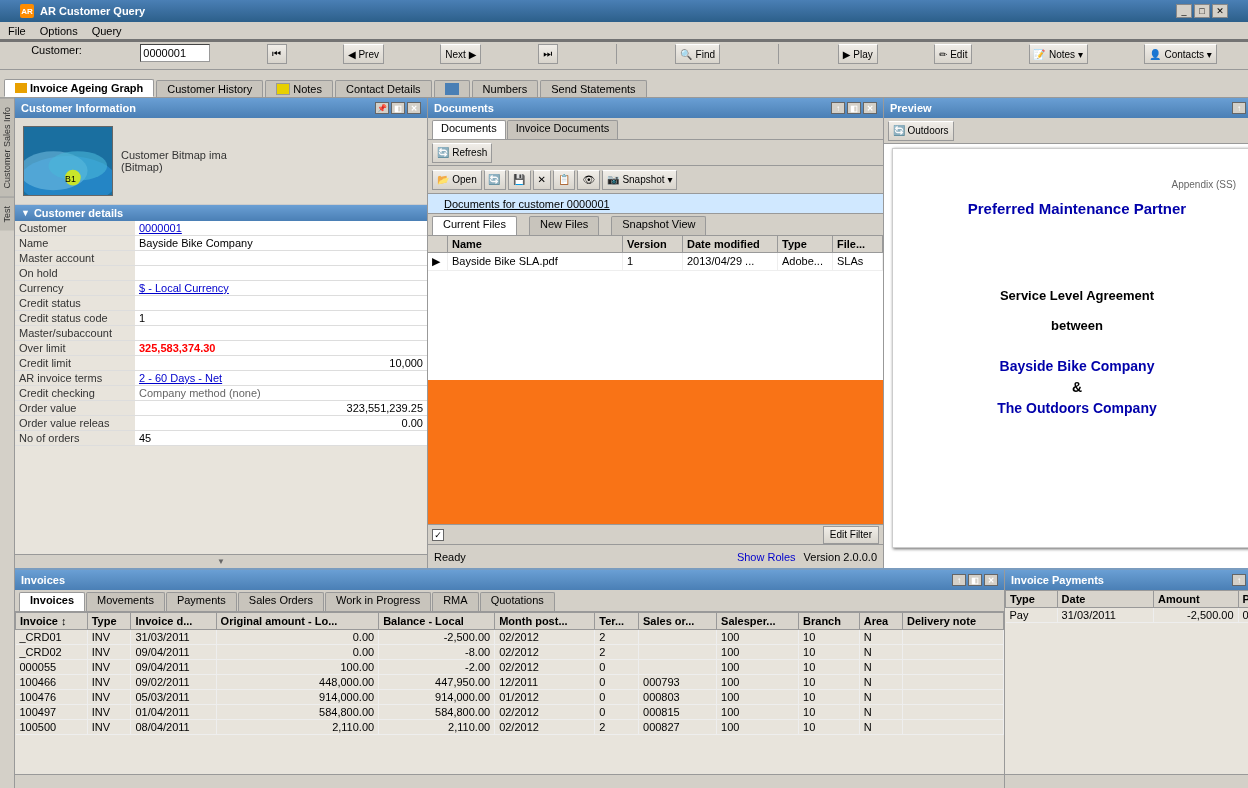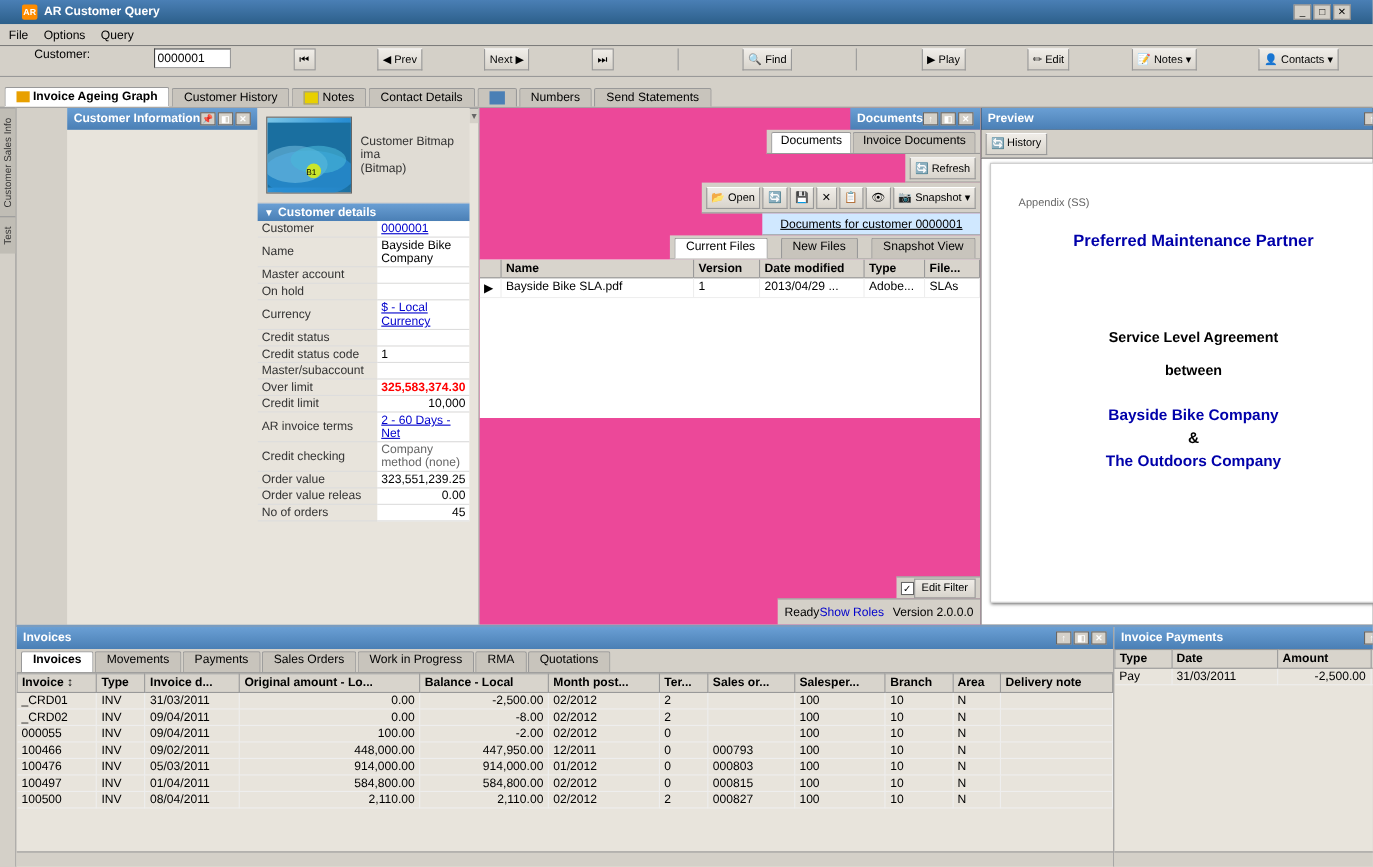--- a/index.html
+++ b/index.html
@@ -6,21 +6,21 @@
     body { font-family: 'Segoe UI', Tahoma, Geneva, Verdana, sans-serif; font-size: 11px; background: #d4d0c8; color: #000; overflow: hidden; }
     
     
     .title-bar { background: linear-gradient(to bottom, #4a7fb5, #2c5f8a); color: white; padding: 3px 20px; display: flex; align-items: center; justify-content: space-between; height: 22px; }
     .title-bar-left { display: flex; align-items: center; gap: 6px; font-size: 11px; font-weight: bold; }
     .title-bar-icon { width: 14px; height: 14px; background: #ff8c00; border-radius: 2px; display: flex; align-items: center; justify-content: center; font-size: 8px; color: white; }
     .title-bar-controls { display: flex; gap: 2px; }
     .title-btn { width: 16px; height: 14px; background: #d4d0c8; border: 1px solid #888; font-size: 9px; cursor: pointer; display: flex; align-items: center; justify-content: center; color: #000; }
 
     
-    .menu-bar { background: #d4d0c8; border-bottom: 1px solid #737373; padding: 2px 4px; display: flex; gap: 6px; height: 20px; align-items: center; }
+    .menu-bar { background: #d4d0c8; border-bottom: 3px solid #737373; padding: 2px 4px; display: flex; gap: 6px; height: 20px; align-items: center; }
     .menu-item { font-size: 11px; padding: 1px 4px; cursor: pointer; }
 
     
     .toolbar { background: #d4d0c8; border-bottom: 1px solid #999; padding: 2px 4px; display: flex; align-items: center; gap: 2px; height: 28px; flex-wrap: wrap; flex-direction: column; }
     .toolbar-label { font-size: 11px; margin-right: 2px; }
     .toolbar-input { height: 18px; width: 70px; border: 1px inset #999; font-size: 11px; padding: 1px 2px; background: white; }
     .toolbar-btn { height: 20px; background: linear-gradient(to bottom, #f0ede8, #d8d4cc); border: 1px solid #999; border-top-color: #fff; cursor: pointer; font-size: 10px; padding: 0 4px; display: flex; align-items: center; gap: 2px; }
     .nav-btn { width: 20px; height: 20px; background: linear-gradient(to bottom, #f0ede8, #d8d4cc); border: 1px solid #999; cursor: pointer; font-size: 10px; display: flex; align-items: center; justify-content: center; }
     .separator { width: 1px; height: 20px; background: #999; margin: 0 2px; }
 
@@ -37,21 +37,21 @@
     
     
     .vertical-tabs { width: 18px; background: #d4d0c8; border-right: 1px solid #999; display: flex; flex-direction: column; }
     .v-tab { writing-mode: vertical-rl; transform: rotate(180deg); font-size: 9px; padding: 8px 2px; cursor: pointer; background: #c0bdb5; border-bottom: 1px solid #999; color: #333; text-align: center; }
 
     
     .panels { display: flex; flex: 1; flex-direction: column; }
     .top-panels { display: flex; flex: 1; overflow: hidden; }
 
     
-    .customer-panel { width: 375px; background: #e8e4dc; border-right: 1px solid #999; display: flex; flex-direction: row; overflow: hidden; margin-left: 46px; }
+    .customer-panel { width: 413px; background: #e8e4dc; border-right: 1px solid #999; display: flex; flex-direction: column; overflow: hidden; }
     .panel-header { background: linear-gradient(to bottom, #6a9fd4, #4a7fb5); color: white; padding: 2px 6px; display: flex; align-items: center; justify-content: space-between; height: 20px; font-weight: bold; font-size: 11px; }
     .panel-header-controls { display: flex; gap: 2px; }
     .panel-ctrl-btn { width: 14px; height: 12px; background: #d4d0c8; border: 1px solid #666; font-size: 8px; cursor: pointer; display: flex; align-items: center; justify-content: center; }
     
     .customer-info-content { display: flex; flex-direction: column; overflow-y: auto; flex: 1; }
     .customer-bitmap { padding: 8px; background: #e0dcd4; border-bottom: 1px solid #ccc; display: flex; align-items: center; gap: 8px; }
     .bitmap-placeholder { width: 90px; height: 70px; background: linear-gradient(135deg, #7ec8e8, #2a8fd4, #1a6fa0); border: 1px solid #666; display: flex; align-items: center; justify-content: center; position: relative; overflow: hidden; }
     .bitmap-label { font-size: 11px; color: #333; }
 
     .section-header { background: linear-gradient(to bottom, #6a9fd4, #4a7fb5); color: white; padding: 2px 6px; font-weight: bold; font-size: 11px; display: flex; align-items: center; gap: 4px; }
@@ -59,21 +59,21 @@
     
     .detail-table { width: 100%; border-collapse: collapse; }
     .detail-table tr td { padding: 1px 4px; border-bottom: 1px solid #ddd; font-size: 11px; }
     .detail-table tr td:first-child { width: 120px; color: #333; background: #e8e4dc; }
     .detail-table tr td:last-child { background: white; }
     .link-text { color: #0000cc; cursor: pointer; text-decoration: underline; }
     .red-text { color: red; font-weight: bold; }
     .gray-text { color: #666; }
     
     
-    .documents-panel { flex: 1; background: #ec4899; border-right: 1px solid #999; display: flex; flex-direction: column; overflow: hidden; align-items: flex-end; }
+    .documents-panel { flex: 1; background: #f97316; border-right: 1px solid #999; display: flex; flex-direction: column; overflow: hidden; }
     .doc-toolbar { background: #d4d0c8; padding: 2px 4px; display: flex; align-items: center; gap: 2px; border-bottom: 1px solid #999; height: 26px; }
     .doc-tab-bar { background: #d4d0c8; display: flex; gap: 1px; padding: 2px 4px 0; border-bottom: 1px solid #999; height: 22px; }
     .doc-tab { padding: 1px 8px; background: #c8c4bc; border: 1px solid #999; border-bottom: none; cursor: pointer; font-size: 11px; border-radius: 2px 2px 0 0; }
     .doc-tab.active { background: white; }
     .doc-info-bar { background: #d0e8ff; padding: 2px 16px; font-size: 11px; border-bottom: 1px solid #999; height: 20px; display: flex; align-items: center; text-decoration: underline; }
     .doc-subtabs { display: flex; gap: 12px; padding: 2px 4px 0; border-bottom: 1px solid #999; background: #d4d0c8; height: 22px; }
     .doc-subtab { padding: 1px 10px; background: #c8c4bc; border: 1px solid #999; border-bottom: none; cursor: pointer; font-size: 11px; border-radius: 2px 2px 0 0; }
     .doc-subtab.active { background: white; }
     
     .doc-list { flex: 1; overflow-y: auto; background: white; }
@@ -83,21 +83,21 @@
     .doc-list-cell { padding: 2px 4px; font-size: 11px; border-right: 1px solid #eee; overflow: hidden; white-space: nowrap; }
     .doc-status-bar { background: #d4d0c8; border-top: 1px solid #999; padding: 2px 6px; display: flex; align-items: center; justify-content: space-between; height: 24px; font-size: 11px; }
     .doc-bottom-bar { background: #d4d0c8; border-top: 1px solid #999; padding: 1px 4px; display: flex; align-items: center; justify-content: space-between; height: 20px; }
     .checkbox { width: 12px; height: 12px; border: 1px solid #666; background: white; display: inline-flex; align-items: center; justify-content: center; font-size: 9px; cursor: pointer; }
     .edit-filter-btn { height: 18px; background: linear-gradient(to bottom, #f0ede8, #d8d4cc); border: 1px solid #999; cursor: pointer; font-size: 10px; padding: 0 6px; }
 
     
     .preview-panel { width: 400px; background: #000000; display: flex; flex-direction: column; overflow: hidden; }
     .preview-content { flex: 1; overflow: auto; background: white; padding: 0; position: relative; }
     .preview-page { width: 370px; min-height: 400px; background: white; margin: 4px auto; box-shadow: 1px 1px 3px #666; padding: 30px 25px; border: 1px solid #ccc; }
-    .preview-appendix { font-size: 10px; color: #666; text-align: left; margin-bottom: 21px; }
+    .preview-appendix { font-size: 10px; color: #666; text-align: right; margin-bottom: 10px; }
     .preview-title { font-size: 15px; font-weight: bold; color: #0000aa; text-align: center; margin-bottom: 20px; }
     .preview-section { font-size: 13px; font-weight: bold; color: #000; text-align: center; margin: 15px 0 8px; }
     .preview-company { font-size: 14px; font-weight: bold; color: #0000aa; text-align: center; margin: 5px 0; }
     .preview-amp { font-size: 14px; font-weight: bold; color: #000; text-align: center; margin: 3px 0; }
 
     
     .right-vtabs { width: 18px; background: #d4d0c8; border-left: 1px solid #999; display: flex; flex-direction: column; }
     .right-v-tab { writing-mode: vertical-rl; font-size: 9px; padding: 8px 2px; cursor: pointer; background: #c0bdb5; border-bottom: 1px solid #999; color: #333; text-align: center; white-space: nowrap; }
 
     
@@ -280,21 +280,21 @@
               <tr>
                 <td>Order value</td>
                 <td style="text-align:right;">323,551,239.25</td>
               </tr>
               <tr>
                 <td>Order value releas</td>
                 <td style="text-align:right;">0.00</td>
               </tr>
               <tr>
                 <td>No of orders</td>
-                <td style="text-align:right;">45</td>
+                <td style="text-align:left;">45</td>
               </tr>
             </tbody>
               </table>
           </div>
         </div>
 
         <div style="height:14px; background:#d4d0c8; border-top:1px solid #999; display:flex; align-items:center; justify-content:center;">
           <div style="font-size:8px; color:#666;">▼</div>
         </div>
       </div>
@@ -367,21 +367,21 @@
       <div class="preview-panel">
         <div class="panel-header">
           <span>Preview</span>
           <div class="panel-header-controls">
             <div class="panel-ctrl-btn">↑</div>
             <div class="panel-ctrl-btn">◧</div>
             <div class="panel-ctrl-btn">✕</div>
           </div>
         </div>
         <div class="doc-toolbar">
-          <div class="toolbar-btn">🔄 <span>History</span></div>
+          <div class="toolbar-btn">🔄 <span>Outdoors</span></div>
         </div>
         <div style="display:flex; flex:1; overflow:hidden;">
           <div class="preview-content">
             <div class="preview-page">
               <p class="preview-appendix">Appendix (SS)</p>
               <p class="preview-title">Preferred Maintenance Partner</p>
               <br><br><br>
               <p class="preview-section">Service Level Agreement</p>
               <p class="preview-section">between</p>
               <br>

